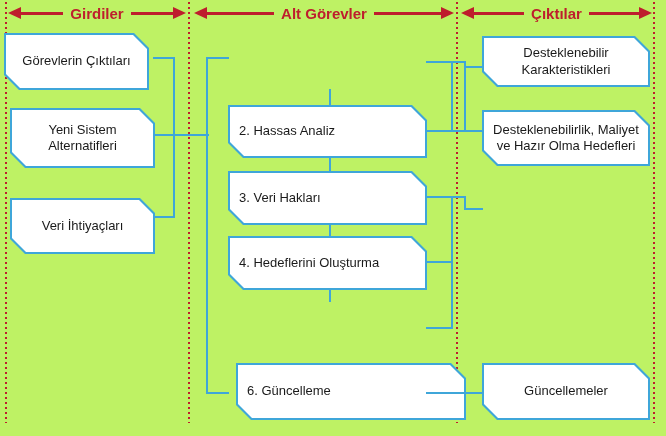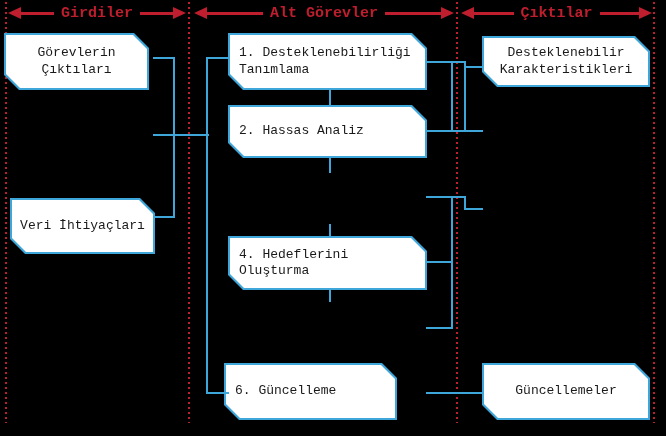--- a/index.html
+++ b/index.html
@@ -1,18 +1,18 @@
 <!DOCTYPE html>
 <html lang="tr"><head>
 <meta charset="utf-8">
 <style>
   html,body{margin:0;padding:0;background:#fff;}
   .canvas{
-    position:relative;width:666px;height:436px;background:#000000;overflow:hidden;
-    font-family:Liberation Mono, monospace;color:#1a1a1a;
+    position:relative;width:666px;height:436px;background:#bef264;overflow:hidden;
+    font-family:Liberation Sans, sans-serif;color:#1a1a1a;
   }
   
   .sep{
     position:absolute;top:2px;height:421px;width:2px;
     background:repeating-linear-gradient(to bottom,#be1e2d 0 2px,transparent 2px 5px);
   }
   
   .hdr{position:absolute;top:4px;height:18px;display:flex;align-items:center;}
   .hdr .shaft{flex:1;height:3px;background:#be1e2d;}
   .hdr .tri-l{width:0;height:0;border-top:6px solid transparent;border-bottom:6px solid transparent;border-right:13px solid #be1e2d;}
@@ -63,41 +63,48 @@
     <span class="tri-l"></span>
     <span class="shaft"></span>
     <span class="lbl">Alt Görevler</span>
     <span class="shaft"></span>
     <span class="tri-r"></span>
   </div>
 
   <div class="node" style="left:4px;top:33px;width:145px;height:57px">
     <div class="inner">Görevlerin Çıktıları</div>
   </div>
+  <div class="node" style="left:10px;top:108px;width:145px;height:60px">
+    <div class="inner">Yeni Sistem
+Alternatifleri</div>
+  </div>
   <div class="node" style="left:10px;top:198px;width:145px;height:56px">
     <div class="inner">Veri İhtiyaçları</div>
   </div>
 
-  <div class="node left-text" style="left:228px;top:33px;width:199px;height:57px">
-    <div class="inner">1. Desteklenebilirliği
-Tanımlama</div>
-  </div>
   <div class="node left-text" style="left:228px;top:105px;width:199px;height:53px">
     <div class="inner">2. Hassas Analiz</div>
+  </div>
+  <div class="node left-text" style="left:228px;top:171px;width:199px;height:54px">
+    <div class="inner">3. Veri Hakları</div>
   </div>
   <div class="node left-text" style="left:228px;top:236px;width:199px;height:54px">
     <div class="inner">4. Hedeflerini Oluşturma</div>
   </div>
-  <div class="node left-text" style="left:224px;top:363px;width:173px;height:57px">
+  <div class="node left-text" style="left:236px;top:363px;width:230px;height:57px">
     <div class="inner">6. Güncelleme</div>
   </div>
 
   <div class="node" style="left:482px;top:36px;width:168px;height:51px">
     <div class="inner">Desteklenebilir
 Karakteristikleri</div>
+  </div>
+  <div class="node" style="left:482px;top:110px;width:168px;height:56px">
+    <div class="inner">Desteklenebilirlik, Maliyet
+ve Hazır Olma Hedefleri</div>
   </div>
   <div class="node" style="left:482px;top:363px;width:168px;height:57px">
     <div class="inner">Güncellemeler</div>
   </div>
 
   <div class="h" style="left:153px;top:57px;width:22px"></div>
   <div class="h" style="left:153px;top:134px;width:56px"></div>
   <div class="h" style="left:153px;top:216px;width:22px"></div>
   <div class="v" style="left:173px;top:57px;height:161px"></div>
   <div class="v" style="left:206px;top:57px;height:337px"></div>

